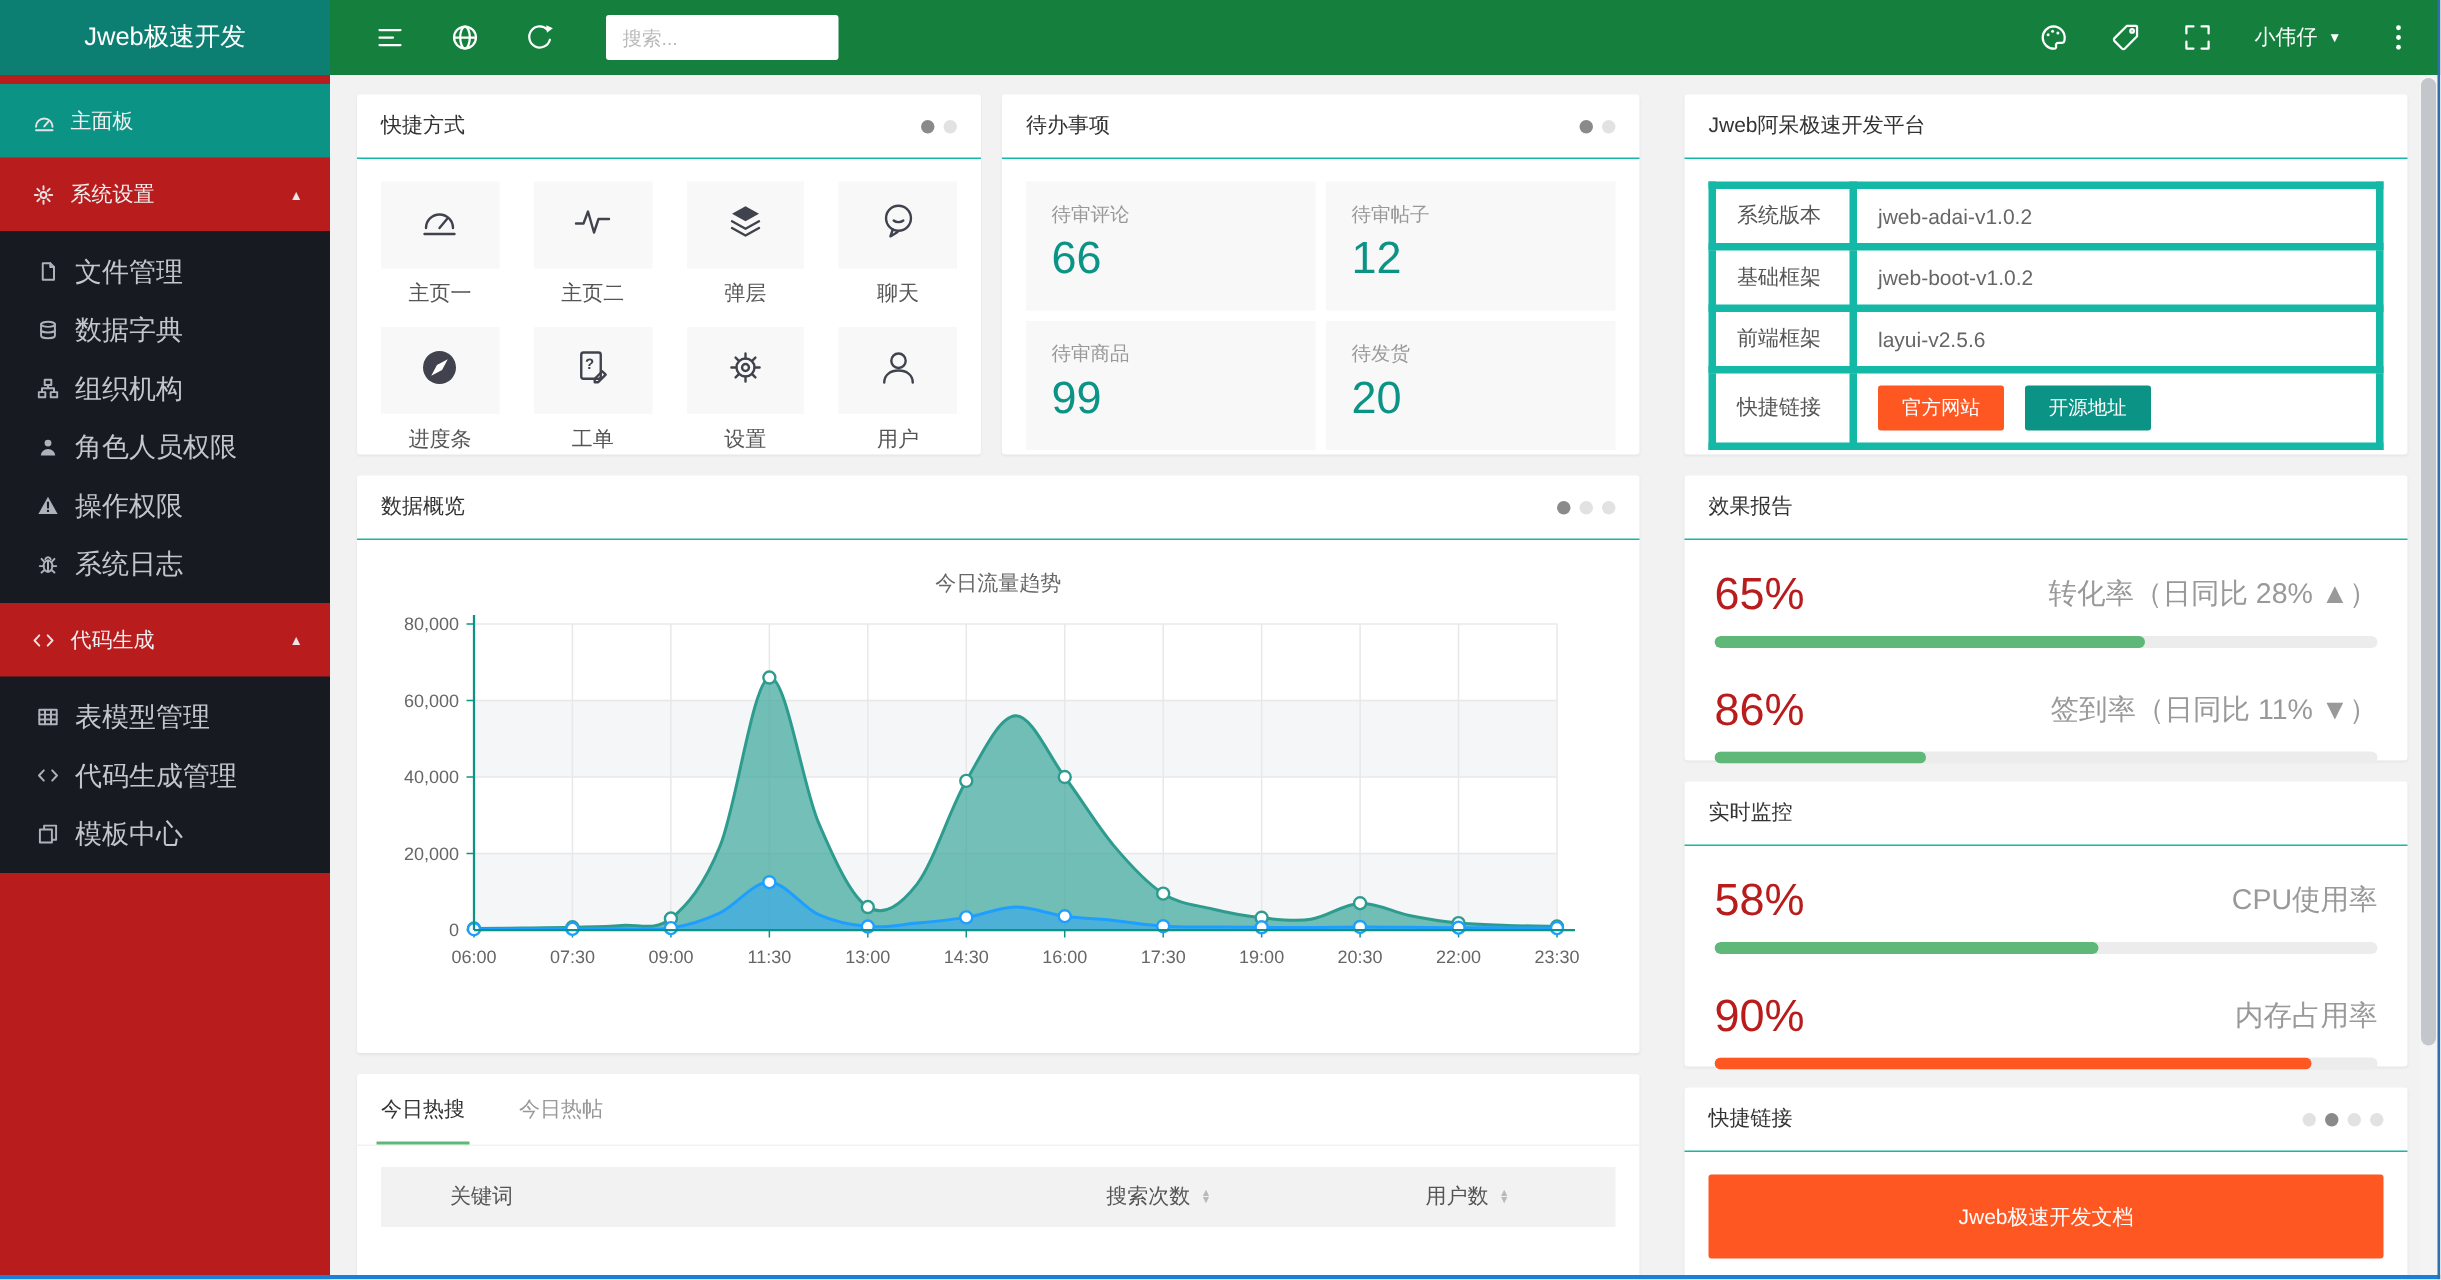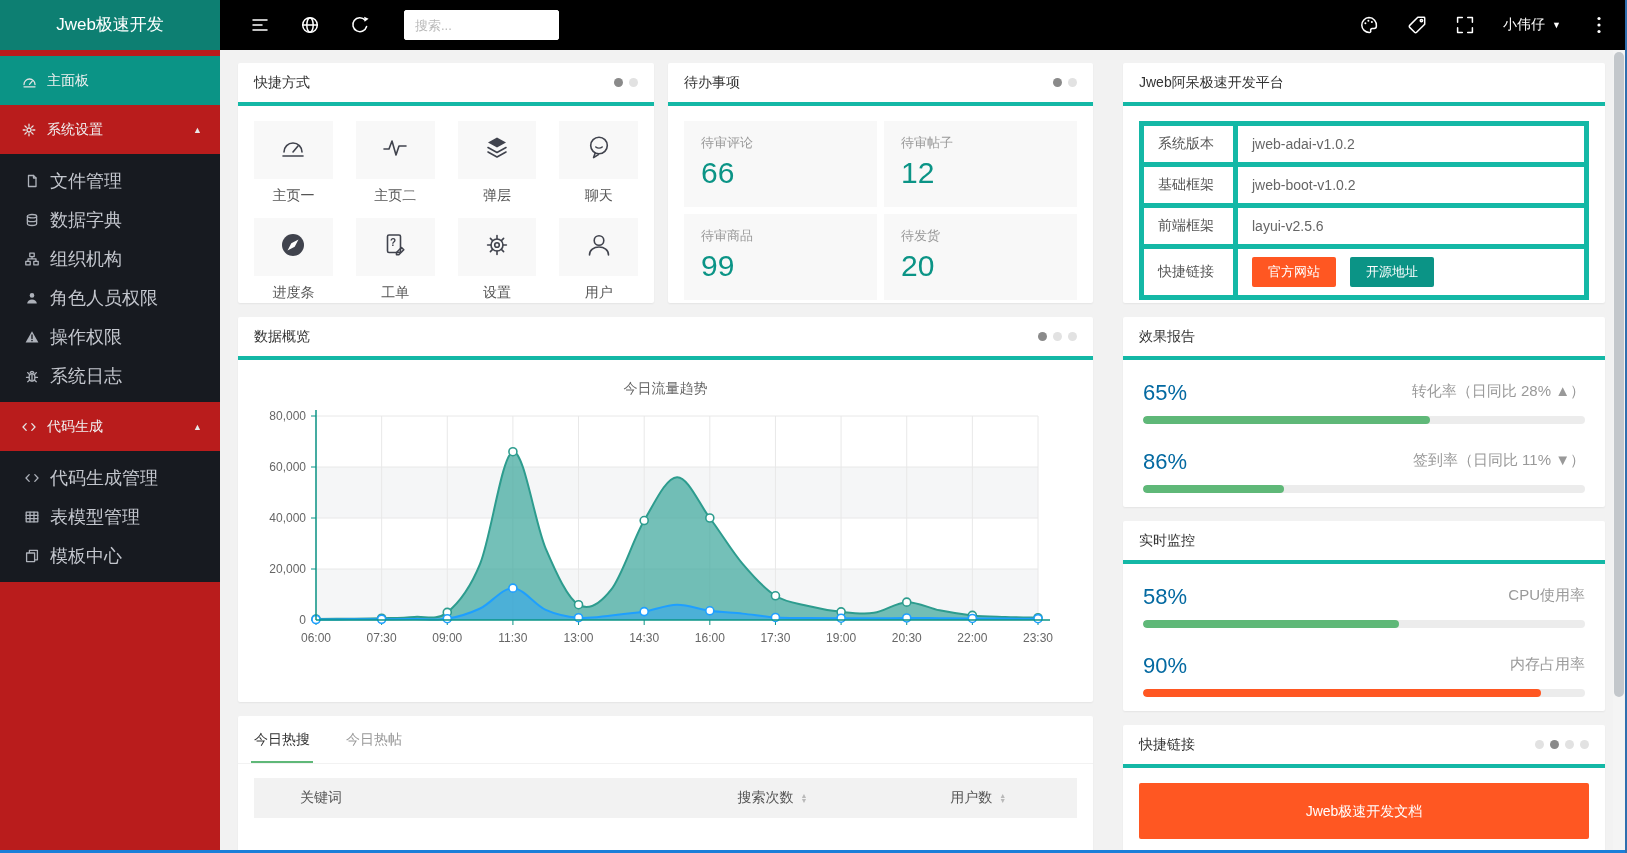--- a/index.html
+++ b/index.html
@@ -1,21 +1,21 @@
 <!DOCTYPE html>
 <html><head>
 <meta charset="utf-8">
 <style>
   *{margin:0;padding:0;box-sizing:border-box}
   html,body{width:1627px;height:853px;overflow:hidden}
   body{font-family:"Liberation Sans","DejaVu Sans",sans-serif;background:#f2f2f2}
   .page{position:relative;width:1627px;height:853px;overflow:hidden;background:#f2f2f2}
 
   
-  .header{height:50px;background:#000000;display:flex;align-items:center;position:relative;z-index:5}
+  .header{height:50px;background:#15803d;display:flex;align-items:center;position:relative;z-index:5}
   .logo{width:220px;height:50px;line-height:50px;text-align:center;color:#fff;font-size:17px;background:#0d7f72;flex-shrink:0}
   .hleft{display:flex;align-items:center;gap:30px;padding-left:30px}
   .hicon{display:inline-flex;width:20px;height:20px;color:#fff;cursor:pointer}
   .hicon svg{width:20px;height:20px;stroke:#fff;fill:none;stroke-width:1.5;stroke-linecap:round;stroke-linejoin:round}
   .search{width:155px;height:30px;border:1px solid #fff;background:#fff;border-radius:2px;padding:0 10px;font-size:13px;color:#666;outline:none;margin-left:4px;font-family:inherit}
   .search::placeholder{color:#b9b9b9}
   .hright{margin-left:auto;display:flex;align-items:center;gap:28px;padding-right:18px}
   .user{display:flex;align-items:center;gap:7px;color:#fff;font-size:14px;cursor:pointer}
   .caret{font-size:9px;color:#fff}
 
@@ -28,21 +28,21 @@
   .subnav{background:#171a20;padding:7px 0}
   .sub-item{height:39px;display:flex;align-items:center;padding-left:25px;font-size:18px;color:#c3c6cd;cursor:pointer}
   .sic{display:inline-flex;width:14px;height:14px;margin-right:11px;flex-shrink:0;color:#e4e4e4}
   .sub-item .sic{color:#aeb2ba}
   .sic svg{width:14px;height:14px;stroke:currentColor;fill:none;stroke-width:1.3;stroke-linecap:round;stroke-linejoin:round}
 
   
   .main{flex:1;padding:13px 0 0 18px;display:grid;grid-template-columns:855px 482px;column-gap:30px;align-content:start}
   .col{display:flex;flex-direction:column;gap:14px}
   .card{background:#fff;border-radius:2px;box-shadow:0 1px 2px rgba(0,0,0,.06)}
-  .chead{height:43px;padding:0 16px;border-bottom:4px solid #14b8a6;display:flex;align-items:center;justify-content:space-between}
+  .chead{height:43px;padding:0 16px;border-bottom:1px solid #14b8a6;display:flex;align-items:center;justify-content:space-between}
   .ctitle{font-size:14px;color:#333}
   .dots{display:flex;gap:6px}
   .dot{width:9px;height:9px;border-radius:50%;background:#e2e2e2;cursor:pointer}
   .dot.on{background:#8a8a8a}
 
   .row2{display:grid;grid-template-columns:416px 425px;gap:14px}
 
   
   .sc-grid{padding:15px 16px;display:grid;grid-template-columns:repeat(4,1fr);gap:13px 23px}
   .sc{text-align:center;cursor:pointer}
@@ -67,22 +67,22 @@
   
   .ov-body{padding:6px 0 0}
   .chart-title{text-align:center;font-size:14px;color:#676767;margin:14px 0 8px}
   #traffic-svg{display:block;width:855px;height:246px}
   #traffic-svg text{font-family:"Liberation Sans","DejaVu Sans",sans-serif}
 
   
   .met-body{padding:20px 20px 0}
   .metric{margin-bottom:25px}
   .met-top{display:flex;justify-content:space-between;align-items:flex-end}
-  .met-val{font-size:22px;color:#0369a1}
-  .met-lb{font-size:15px;color:#999;padding-bottom:5px}
+  .met-val{font-size:30px;color:#b91c1c}
+  .met-lb{font-size:19px;color:#999;padding-bottom:5px}
   .bar{height:8px;background:#ececec;border-radius:5px;margin-top:10px;overflow:hidden}
   .bar i{display:block;height:100%;border-radius:5px}
 
   
   .tabs{display:flex;gap:36px;padding:0 16px;border-bottom:1px solid #f2f2f2;height:48px}
   .tab{line-height:47px;font-size:14px;color:#999;position:relative;cursor:pointer}
   .tab.active{color:#333}
   .tab.active::after{content:'';position:absolute;left:-3px;right:-3px;bottom:0;height:2px;background:#5fb878}
   .thead{margin:14px 16px 0;display:grid;grid-template-columns:50% 26% 24%;background:#f2f2f2;height:40px;align-items:center;font-size:14px;color:#555}
   .thead .c1{padding-left:46px}
@@ -254,33 +254,33 @@
               <path d="M4.2 3.6L1 7l3.2 3.4M9.8 3.6L13 7l-3.2 3.4"></path>
             </svg>
         </span>
         <span>代码生成</span>
         <span class="arr">▲</span>
       </div>
       <div class="subnav">
         <div class="sub-item">
           <span class="sic">
               <svg viewBox="0 0 14 14">
-                <path d="M4.2 3.6L1 7l3.2 3.4M9.8 3.6L13 7l-3.2 3.4"></path>
-              </svg>
-            </span>
-          <span>代码生成管理</span>
-        </div>
-        <div class="sub-item">
-          <span class="sic">
-              <svg viewBox="0 0 14 14">
                 <rect x="1.2" y="2.2" width="11.6" height="9.6"></rect>
                 <path d="M1.2 5.4h11.6M1.2 8.6h11.6M5 2.2v9.6M9 2.2v9.6"></path>
               </svg>
             </span>
           <span>表模型管理</span>
+        </div>
+        <div class="sub-item">
+          <span class="sic">
+              <svg viewBox="0 0 14 14">
+                <path d="M4.2 3.6L1 7l3.2 3.4M9.8 3.6L13 7l-3.2 3.4"></path>
+              </svg>
+            </span>
+          <span>代码生成管理</span>
         </div>
         <div class="sub-item">
           <span class="sic">
               <svg viewBox="0 0 14 14">
                 <rect x="4.4" y="1.4" width="8" height="9.4"></rect>
                 <rect x="1.6" y="4" width="8" height="8.6" fill="#171a20"></rect>
               </svg>
             </span>
           <span>模板中心</span>
         </div>

